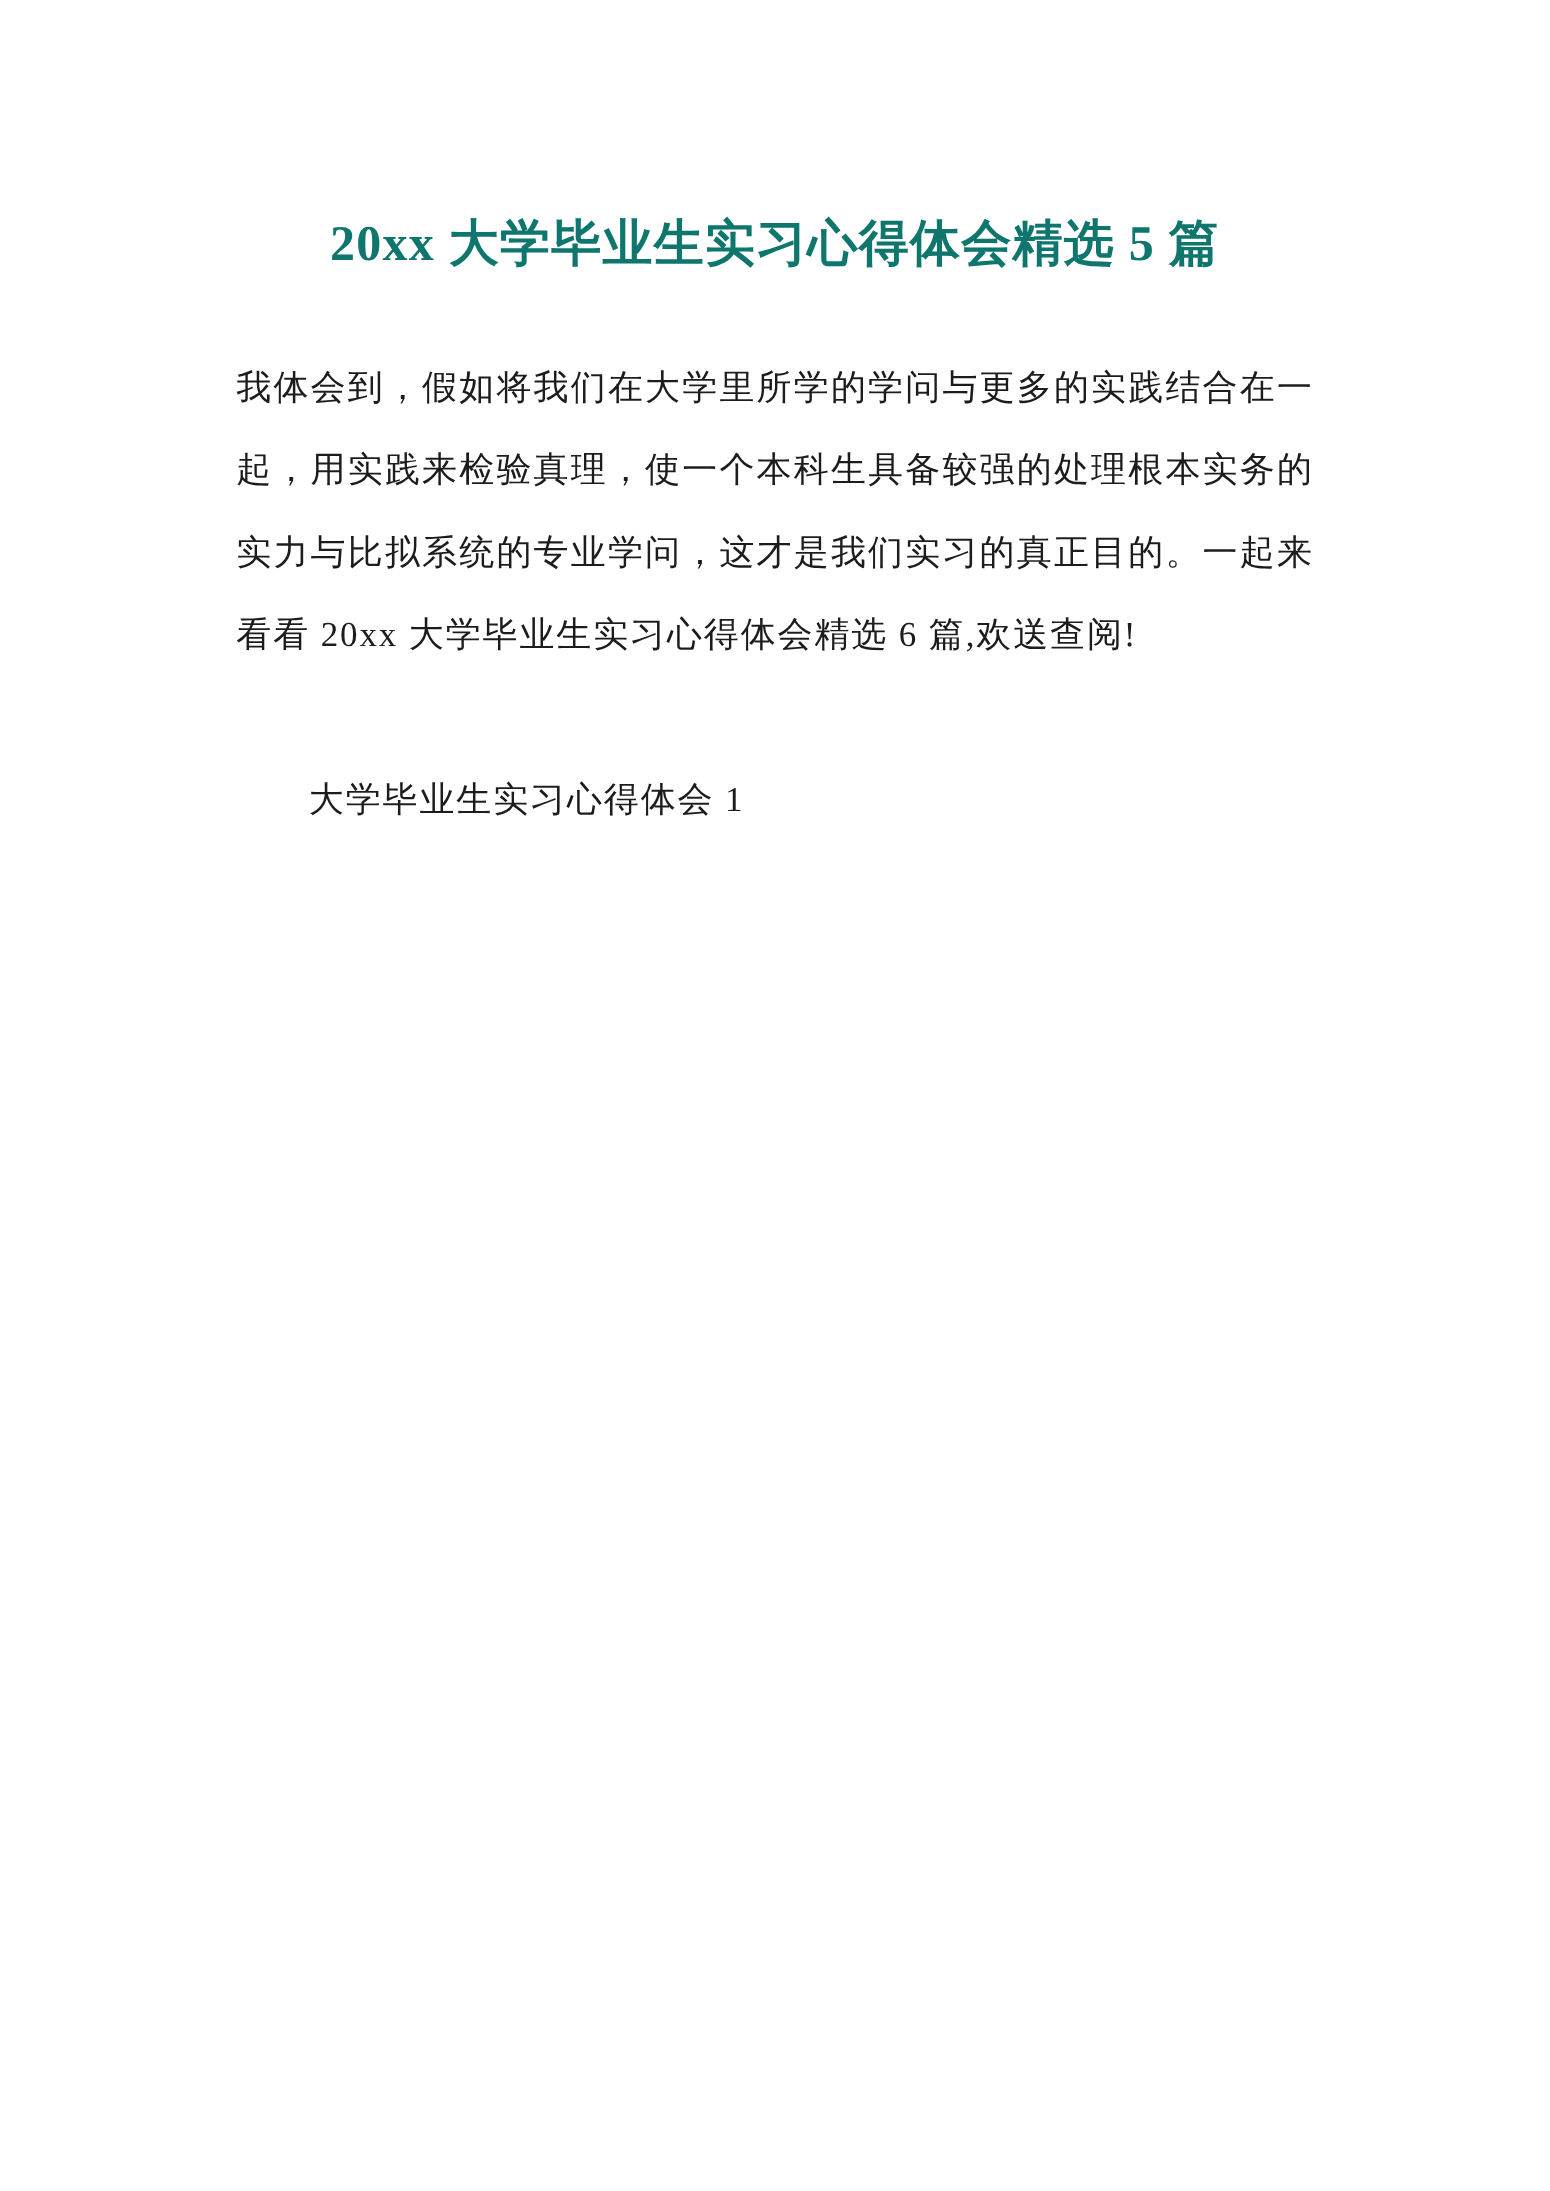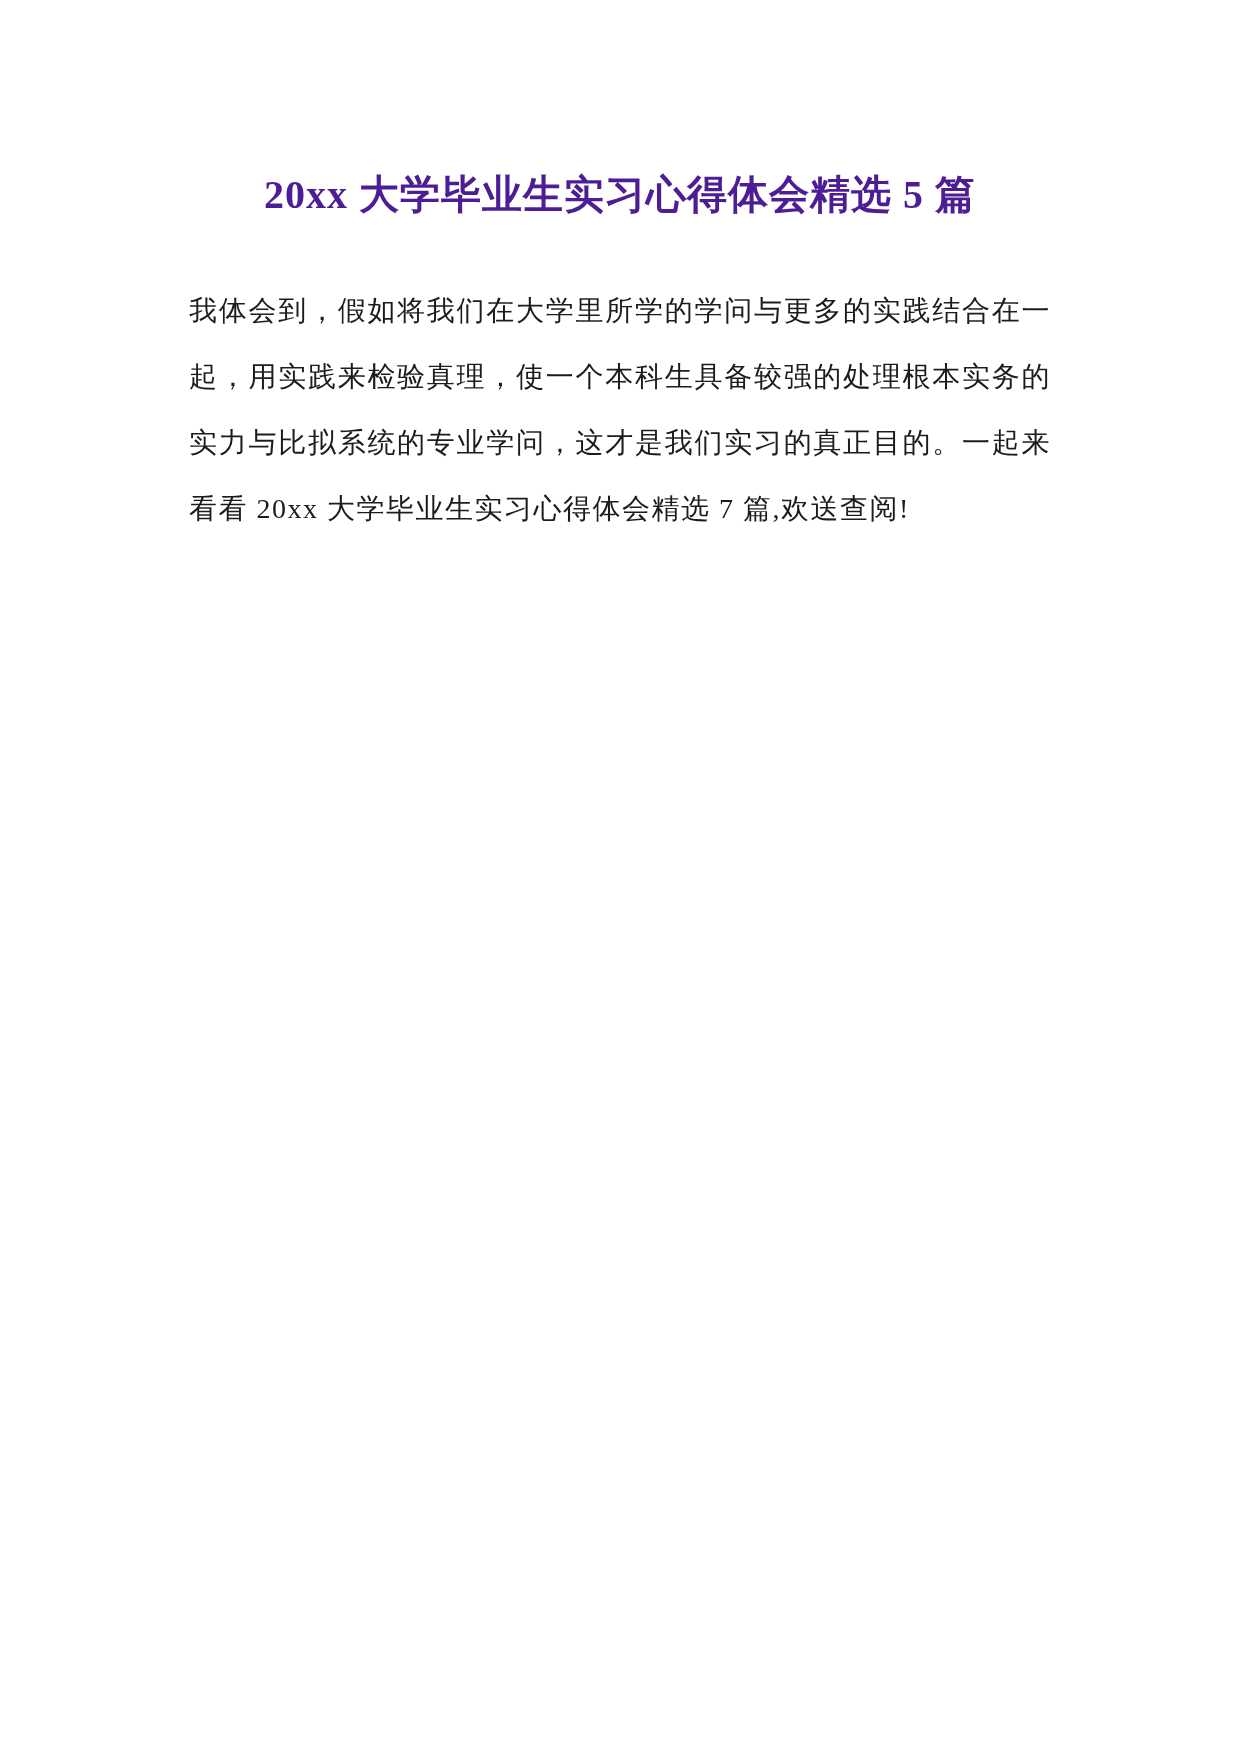--- a/index.html
+++ b/index.html
@@ -38,20 +38,21 @@
     text-indent: 58px;
   }
   .para.space-before {
     margin-top: 66px;
   }
 </style>
 </head>
 <body>
 
 <div class="doc">
-  <h1 class="doc-title" style="color: #4c1d95;"><span>20xx 大学毕业生实习心得体会精选 5 篇</span></h1>
+  <h1 class="doc-title" style="color: #0f766e;"><span>20xx 大学毕业生实习心得体会精选 5 篇</span></h1>
 
-  <p class="para">我体会到，假如将我们在大学里所学的学问与更多的实践结合在一起，用实践来检验真理，使一个本科生具备较强的处理根本实务的实力与比拟系统的专业学问，这才是我们实习的真正目的。一起来看看 20xx 大学毕业生实习心得体会精选 7 篇,欢送查阅!</p>
+  <p class="para">我体会到，假如将我们在大学里所学的学问与更多的实践结合在一起，用实践来检验真理，使一个本科生具备较强的处理根本实务的实力与比拟系统的专业学问，这才是我们实习的真正目的。一起来看看 20xx 大学毕业生实习心得体会精选 6 篇,欢送查阅!</p>
 
+  <p class="para indent space-before">大学毕业生实习心得体会 1</p>
 
 
 
 </div>
 
 </body></html>

